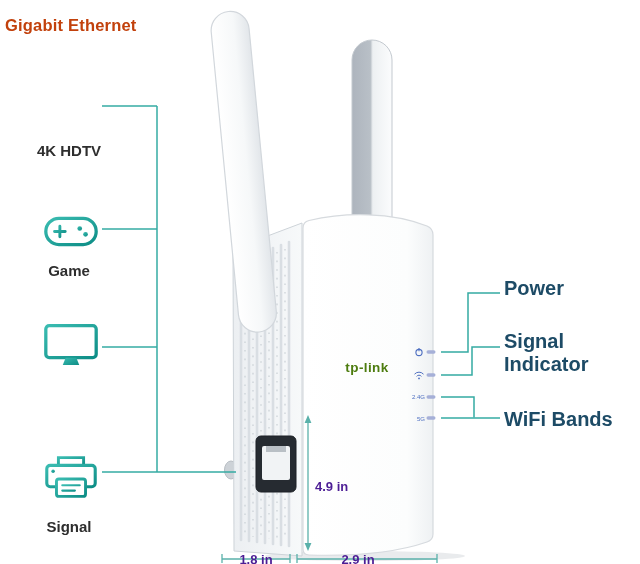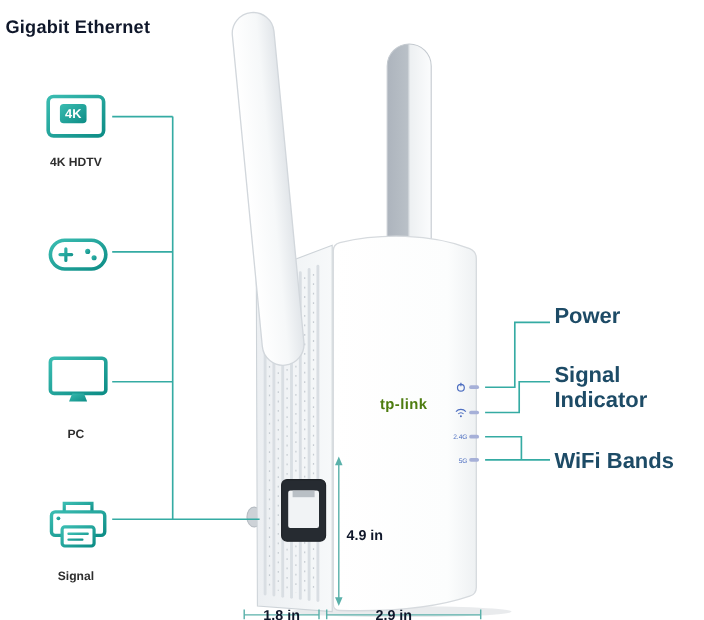--- a/index.html
+++ b/index.html
@@ -1,25 +1,25 @@
 <!DOCTYPE html>
 <html><head>
 <meta charset="utf-8">
 <style>
   html,body{margin:0;padding:0;background:#fff;}
   .canvas{position:relative;width:640px;height:564px;background:#ffffff;overflow:hidden;
           font-family:"Liberation Sans",sans-serif;}
   .scene{position:absolute;left:0;top:0;width:640px;height:564px;}
   .lbl{position:absolute;}
-  .title{left:5px;top:16px;font-size:16.5px;font-weight:600;color:#0f172a;letter-spacing:.2px;}
+  .title{left:5px;top:16px;font-size:16.5px;font-weight:600;color:#c2410c;letter-spacing:.2px;}
   .icon-block{position:absolute;}
-  .item-label{position:absolute;width:110px;left:14px;text-align:center;font-size:11px;
+  .item-label{position:absolute;width:110px;left:14px;text-align:center;font-size:15px;
               font-weight:700;color:#2e2e2e;}
   .callout{position:absolute;font-size:20px;font-weight:700;color:#1d4b66;}
-  .dim{position:absolute;font-size:13px;font-weight:700;color:#0f172a;}
+  .dim{position:absolute;font-size:13px;font-weight:700;color:#4c1d95;}
   .dim-center{width:80px;text-align:center;margin-top:12px;}
   .logo{position:absolute;left:332px;top:360px;width:70px;text-align:center;font-size:13.5px;
         font-weight:700;color:#4d7c0f;letter-spacing:.4px;}
   svg text{font-family:"Liberation Sans",sans-serif;}
 </style>
 </head>
 <body>
 
 <div class="canvas">
 
@@ -126,66 +126,51 @@
       <polyline points="102,472 236,472"></polyline>
       <polyline points="500,293 468,293 468,352 441,352"></polyline>
       <polyline points="500,347 472,347 472,375 441,375"></polyline>
       <polyline points="441,397 474,397 474,417.5"></polyline>
       <polyline points="441,418 500,418"></polyline>
     </g>
   </svg>
 
   <div class="lbl title">Gigabit Ethernet</div>
 
-  <div class="icon-block" style="left:38px;top:82px">
-    <svg width="62" height="56" viewBox="0 0 64 56">
-      <defs>
-          <linearGradient id="g1" x1="0" y1="0" x2="1" y2="1">
-        <stop offset="0" stop-color="#3abcb1"></stop>
-            <stop offset="1" stop-color="#0d8d86"></stop>
-      </linearGradient>
-        </defs>
-      <rect x="6" y="5" width="52" height="37" rx="5" fill="none" stroke="url(#g1)" stroke-width="3.4"></rect>
-      <rect x="17" y="12" width="25" height="18" rx="3.5" fill="url(#g1)"></rect>
-      <text x="29.5" y="25.5" text-anchor="middle" font-size="12" font-weight="bold" fill="#ffffff">4K</text>
-      <path d="M32,42 v5" stroke="url(#g1)" stroke-width="3.2" stroke-linecap="round" fill="none"></path>
-      <path d="M21,50.5 h22" stroke="url(#g1)" stroke-width="3.2" stroke-linecap="round" fill="none"></path>
-    </svg>
-  </div>
   <div class="item-label" style="top:142px">4K HDTV</div>
 
   <div class="icon-block" style="left:40px;top:204px">
     <svg width="62" height="52" viewBox="0 0 64 52">
       <defs>
           <linearGradient id="g2" x1="0" y1="0" x2="1" y2="1">
         <stop offset="0" stop-color="#3abcb1"></stop>
             <stop offset="1" stop-color="#0d8d86"></stop>
       </linearGradient>
         </defs>
       <rect x="6" y="14" width="52" height="27" rx="13.5" fill="none" stroke="url(#g2)" stroke-width="3.4"></rect>
       <path d="M15,27.5 h11 M20.5,22 v11" stroke="url(#g2)" stroke-width="3" stroke-linecap="round" fill="none"></path>
       <circle cx="41" cy="24.5" r="2.4" fill="url(#g2)"></circle>
       <circle cx="47" cy="30.5" r="2.4" fill="url(#g2)"></circle>
     </svg>
   </div>
+  <div class="item-label" style="top:262px">Game</div>
 
   <div class="icon-block" style="left:40px;top:318px">
     <svg width="62" height="56" viewBox="0 0 64 56">
       <defs>
           <linearGradient id="g3" x1="0" y1="0" x2="1" y2="1">
         <stop offset="0" stop-color="#3abcb1"></stop>
             <stop offset="1" stop-color="#0d8d86"></stop>
       </linearGradient>
         </defs>
       <rect x="6" y="7" width="52" height="33" rx="3.5" fill="none" stroke="url(#g3)" stroke-width="3.4"></rect>
       <path d="M26.5,40 L23.5,47.5 L40.5,47.5 L37.5,40 Z" fill="url(#g3)"></path>
       <path d="M16,50.5 h32" stroke="url(#g3)" stroke-width="3.2" stroke-linecap="round" fill="none"></path>
     </svg>
   </div>
-  <div class="item-label" style="top:389px">PC</div>
 
   <div class="icon-block" style="left:40px;top:450px">
     <svg width="62" height="54" viewBox="0 0 64 54">
       <defs>
           <linearGradient id="g4" x1="0" y1="0" x2="1" y2="1">
         <stop offset="0" stop-color="#3abcb1"></stop>
             <stop offset="1" stop-color="#0d8d86"></stop>
       </linearGradient>
         </defs>
       <path d="M19,15 v-8 h26 v8" fill="none" stroke="url(#g4)" stroke-width="3"></path>

